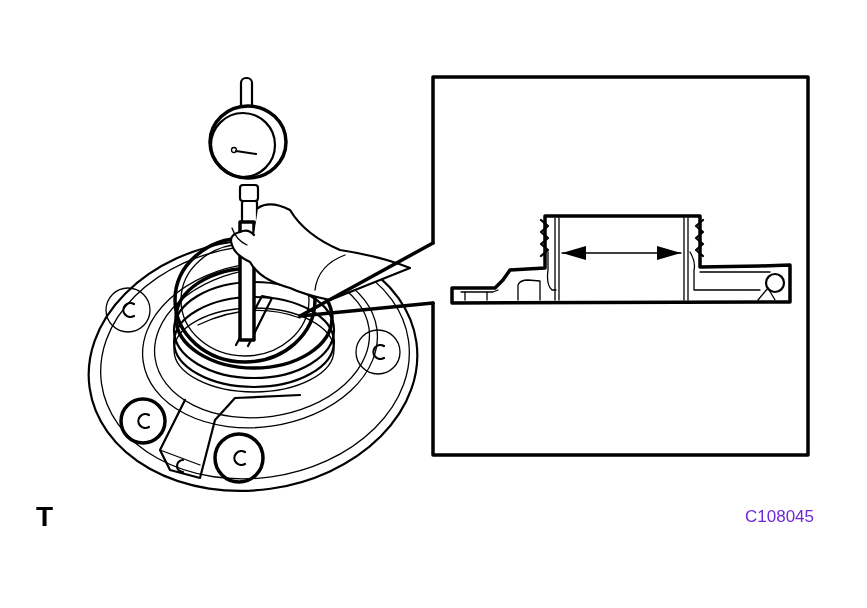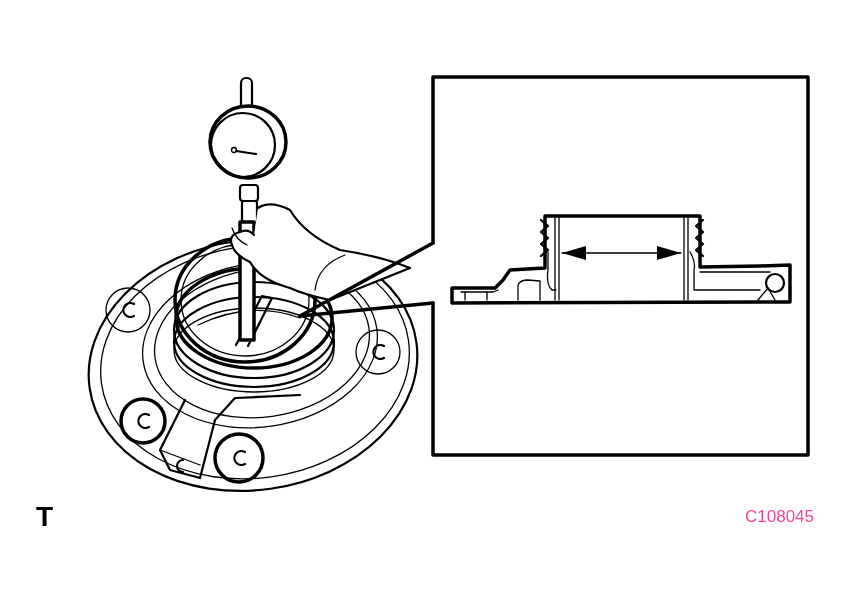--- a/index.html
+++ b/index.html
@@ -1,21 +1,21 @@
 <!DOCTYPE html>
 <html><head>
 <meta charset="utf-8">
 <style>
   html, body { margin: 0; padding: 0; background: #ffffff; }
   body { width: 867px; height: 608px; position: relative; overflow: hidden;
          font-family: "Liberation Sans", sans-serif; }
   #figure { position: absolute; left: 0; top: 0; width: 867px; height: 608px; }
   .label-t { position: absolute; left: 36px; top: 503px; font-size: 28px; font-weight: bold;
              color: #000; font-family: "Liberation Sans", sans-serif; line-height: 1; }
-  .label-code { position: absolute; left: 745px; top: 508px; font-size: 17px; color: #ec4899;
+  .label-code { position: absolute; left: 745px; top: 508px; font-size: 17px; color: #6d28d9;
                 font-family: "Liberation Sans", sans-serif; line-height: 1; }
   svg .thick { stroke: #000; stroke-width: 3.5; fill: none; stroke-linejoin: round; stroke-linecap: round; }
   svg .med { stroke: #000; stroke-width: 2.2; fill: none; stroke-linejoin: round; stroke-linecap: round; }
   svg .thin { stroke: #000; stroke-width: 1.3; fill: none; stroke-linejoin: round; stroke-linecap: round; }
   svg .fillw { fill: #fff; }
 </style>
 </head>
 <body>
 
 <svg id="figure" viewBox="0 0 867 608" xmlns="http://www.w3.org/2000/svg">

